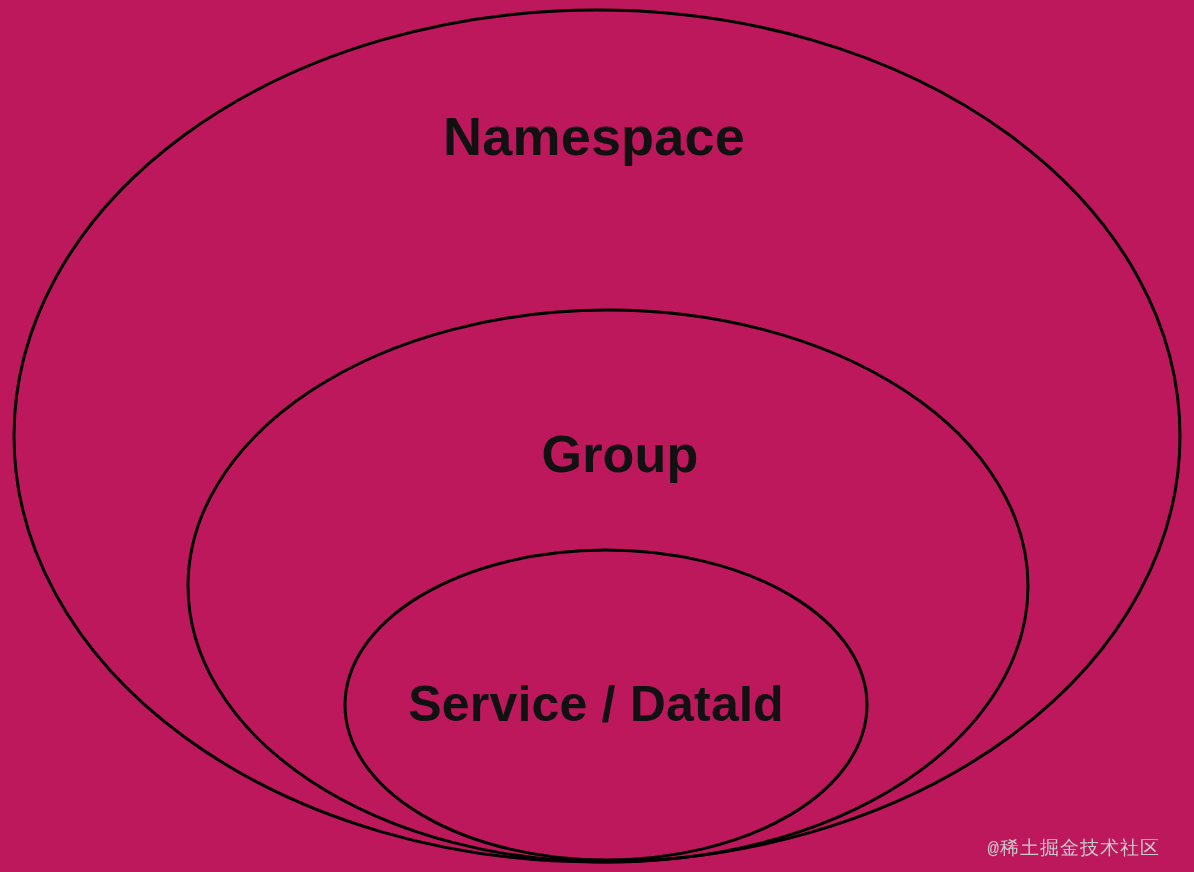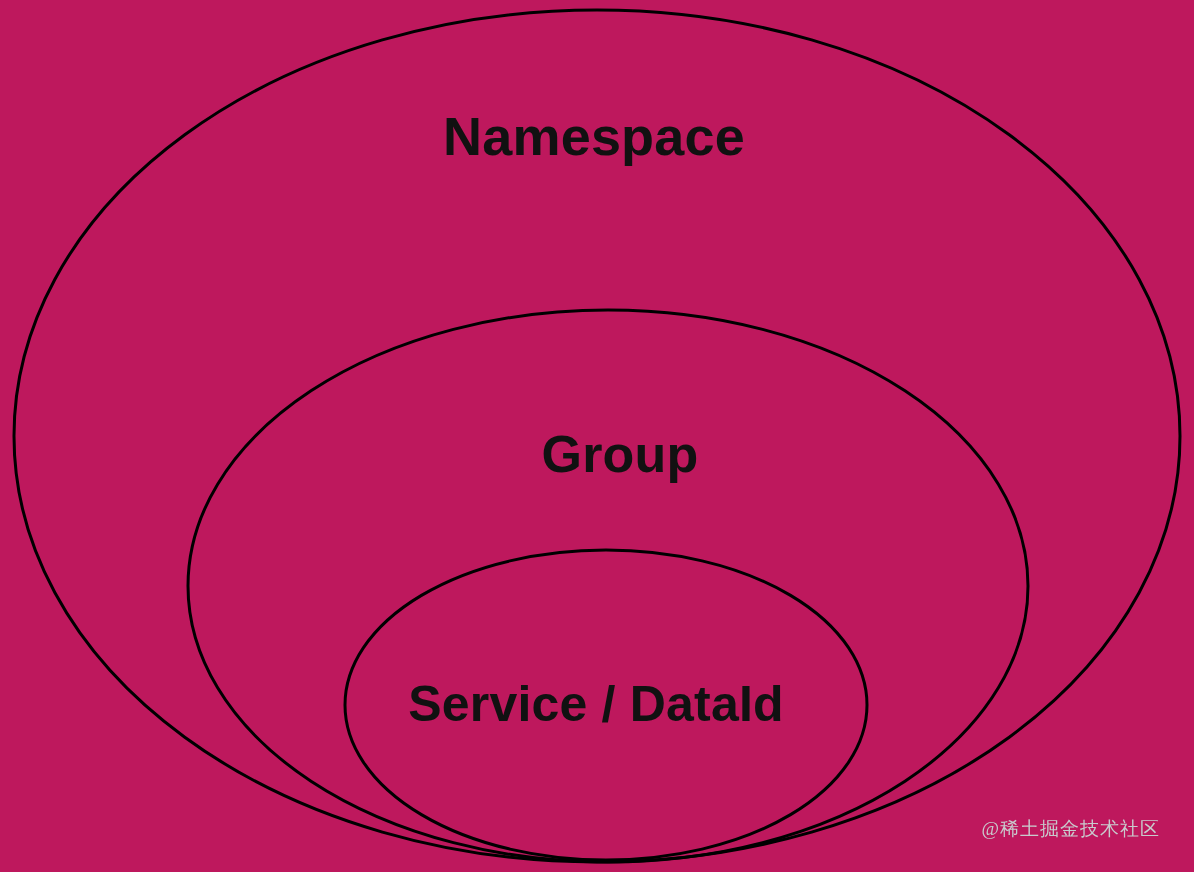--- a/index.html
+++ b/index.html
@@ -40,22 +40,22 @@
     fill: #111111;
     text-anchor: middle;
     dominant-baseline: middle;
   }
   .label-namespace { font-size: 54px; letter-spacing: 0.2px; }
   .label-group     { font-size: 52px; letter-spacing: 0.2px; }
   .label-service   { font-size: 50px; letter-spacing: 0.2px; }
   .watermark-text {
     position: absolute;
     right: 34px;
-    bottom: 30px;
-    font-family: Liberation Serif, serif;
+    bottom: 11px;
+    font-family: Liberation Mono, monospace;
     font-size: 19px;
     color: #c9cacd;
     letter-spacing: 1px;
     white-space: nowrap;
     user-select: none;
   }
 </style>
 </head>
 <body>
 

